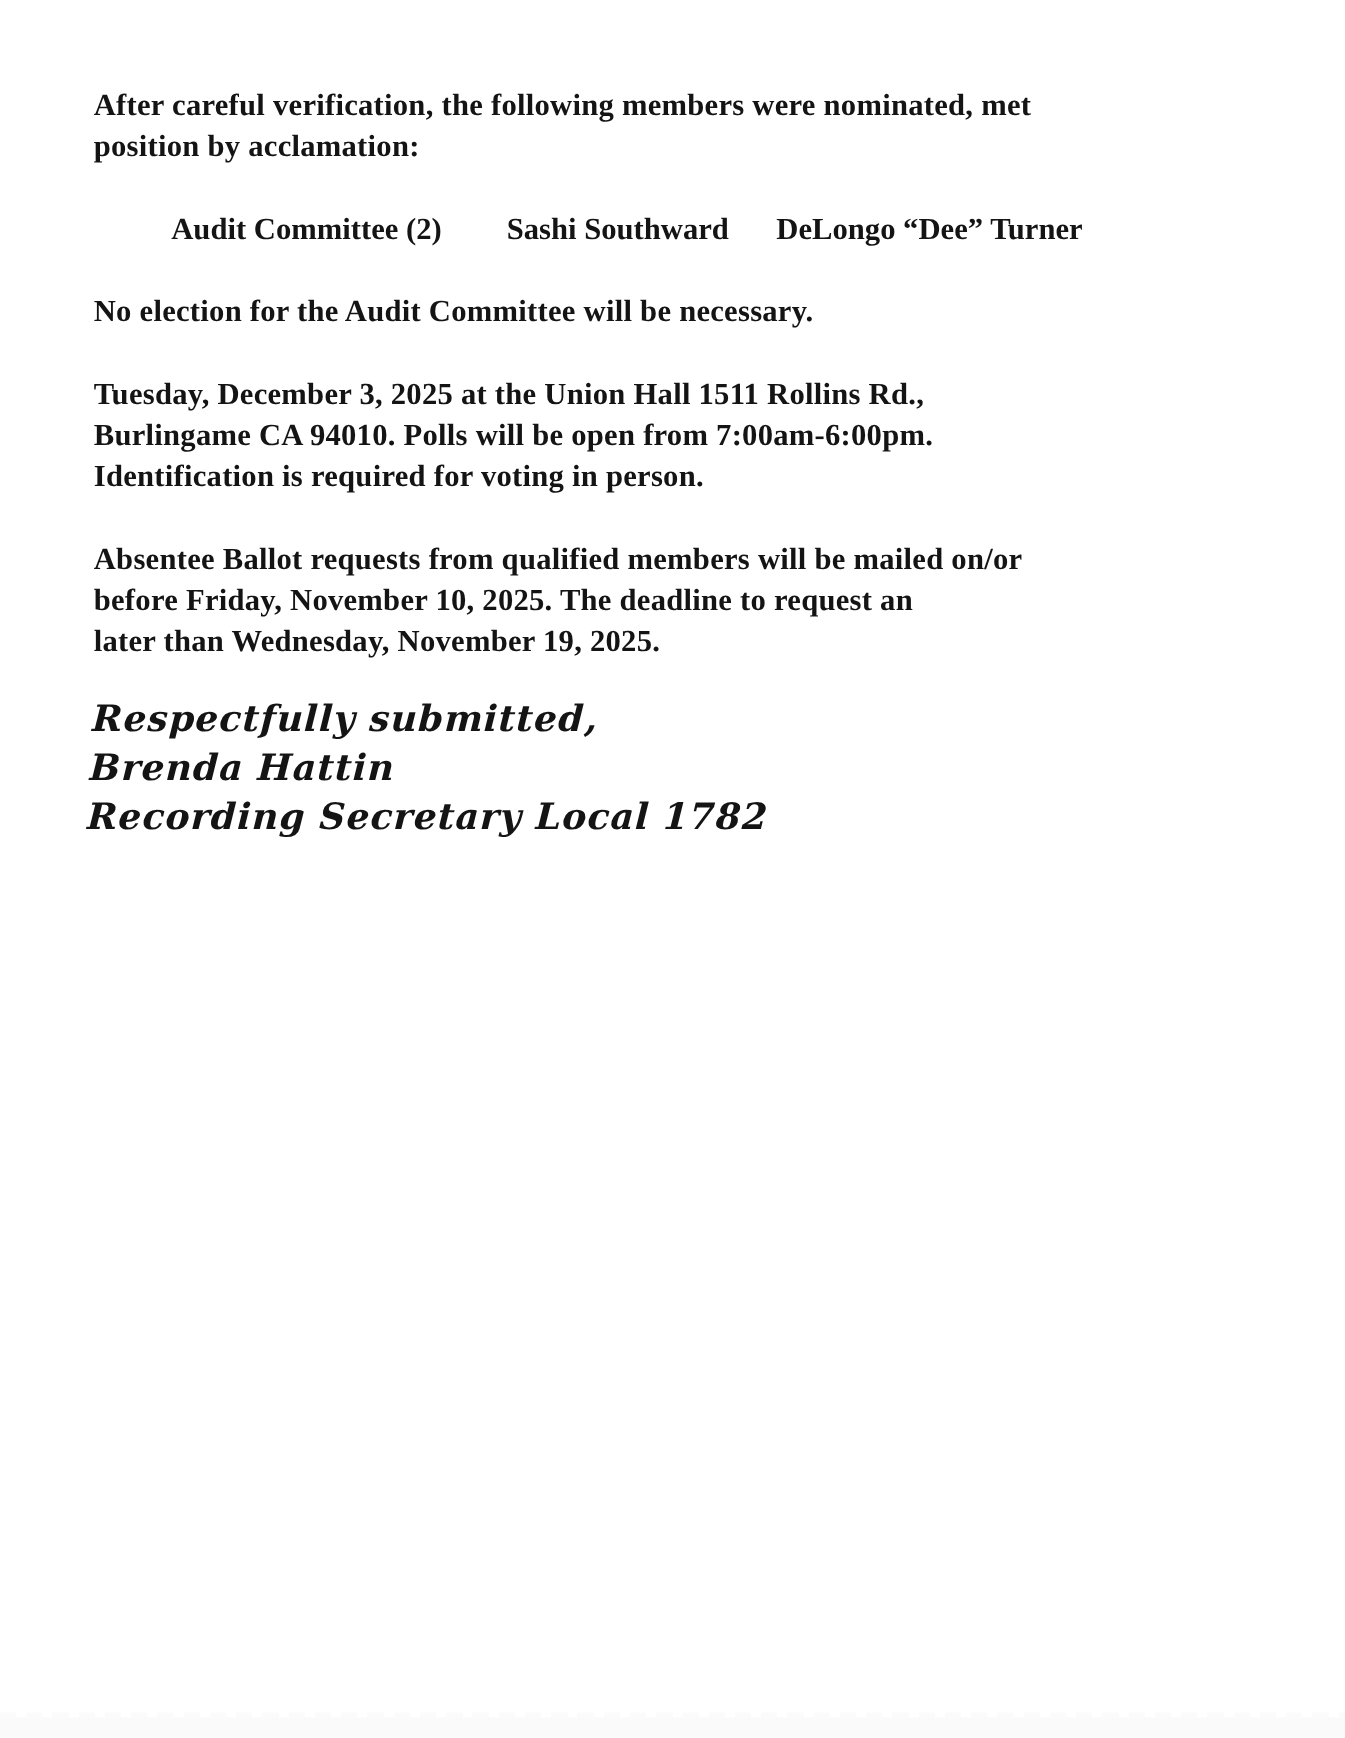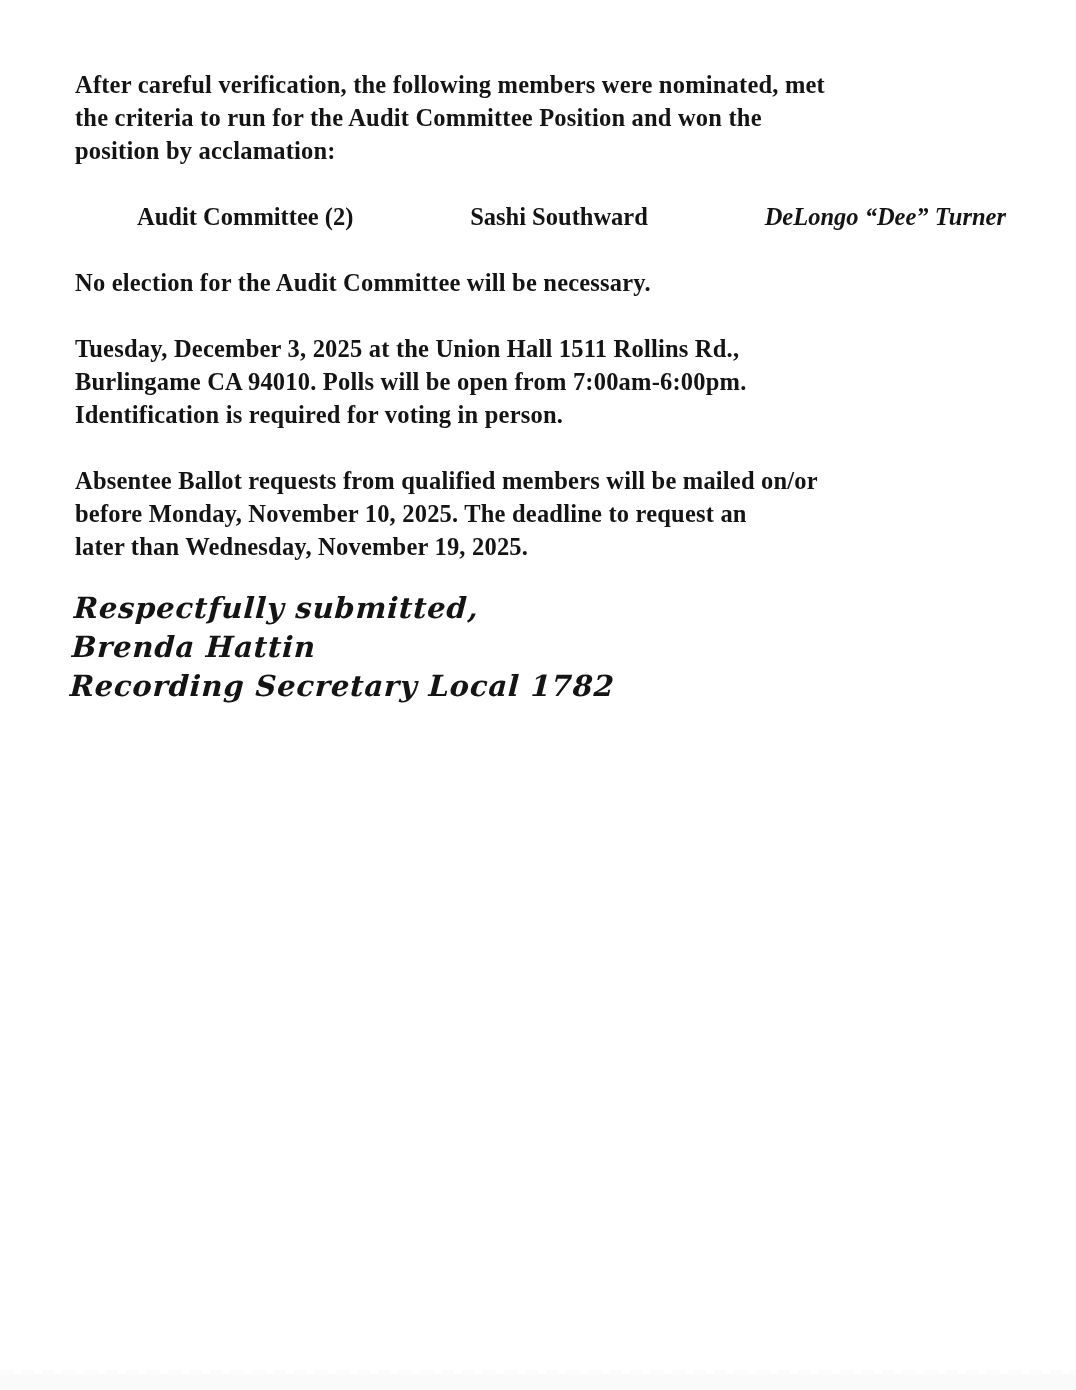--- a/index.html
+++ b/index.html
@@ -36,24 +36,23 @@
     margin-top: 33px;
   }
   .committee-row {
     margin-top: 33px;
     margin-left: 62px;
     font-weight: 700;
     font-size: 24.5px;
     line-height: 33px;
     display: flex;
     white-space: nowrap;
-    justify-content: space-between;
   }
   .committee-row .cell-gap-1 { margin-left: 52px; }
-  .committee-row .cell-gap-2 { margin-left: 52px; font-style: italic; }
+  .committee-row .cell-gap-2 { margin-left: 38px; }
   .signature {
     margin-top: 26px;
     font-family: "DejaVu Serif", cursive;
     font-style: italic;
     font-weight: 700;
     font-size: 29px;
     line-height: 39px;
     letter-spacing: 0.8px;
     transform: skewX(-3deg);
     transform-origin: left top;
@@ -77,21 +76,20 @@
       #fbfbfb 0 13px, rgba(251,251,251,0) 13px 21px);
   }
 </style>
 </head>
 <body>
 
 <div class="page">
 
   <div class="para">
     <div class="line">After careful verification, the following members were nominated, met</div>
-    <div class="line">the criteria to run for the Audit Committee Position and won the</div>
     <div class="line">position by acclamation:</div>
   </div>
 
   <div class="committee-row">
     <span>Audit Committee (2)</span>
     <span class="cell-gap-1">Sashi Southward</span>
     <span class="cell-gap-2">DeLongo “Dee” Turner</span>
   </div>
 
   <div class="para block-gap">
@@ -99,21 +97,21 @@
   </div>
 
   <div class="para block-gap">
     <div class="line">Tuesday, December 3, 2025 at the Union Hall 1511 Rollins Rd.,</div>
     <div class="line">Burlingame CA 94010. Polls will be open from 7:00am-6:00pm.</div>
     <div class="line">Identification is required for voting in person.</div>
   </div>
 
   <div class="para block-gap">
     <div class="line">Absentee Ballot requests from qualified members will be mailed on/or</div>
-    <div class="line">before Monday, November 10, 2025. The deadline to request an</div>
+    <div class="line">before Friday, November 10, 2025. The deadline to request an</div>
     <div class="line">later than Wednesday, November 19, 2025.</div>
   </div>
 
   <div class="signature">
     <div>Respectfully submitted,</div>
     <div>Brenda Hattin</div>
     <div>Recording Secretary Local 1782</div>
   </div>
 
 </div>

